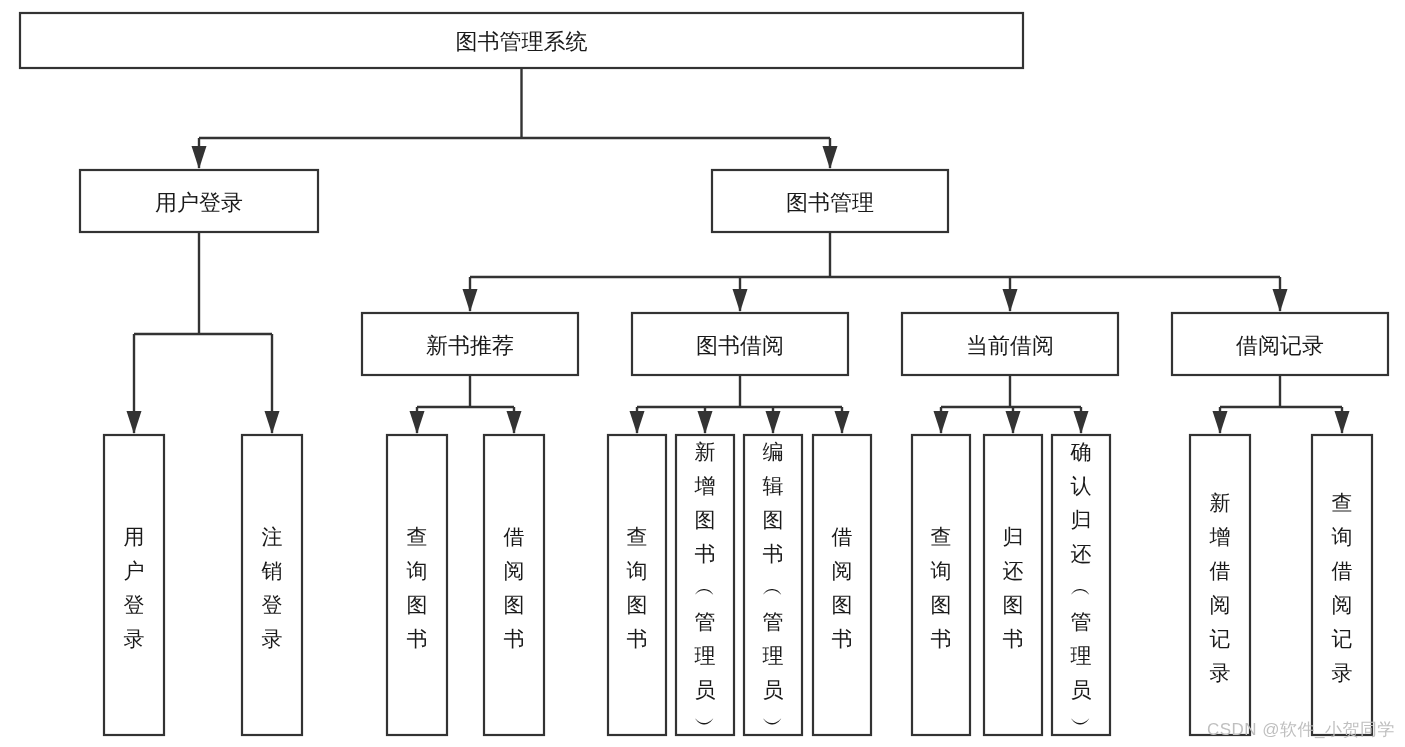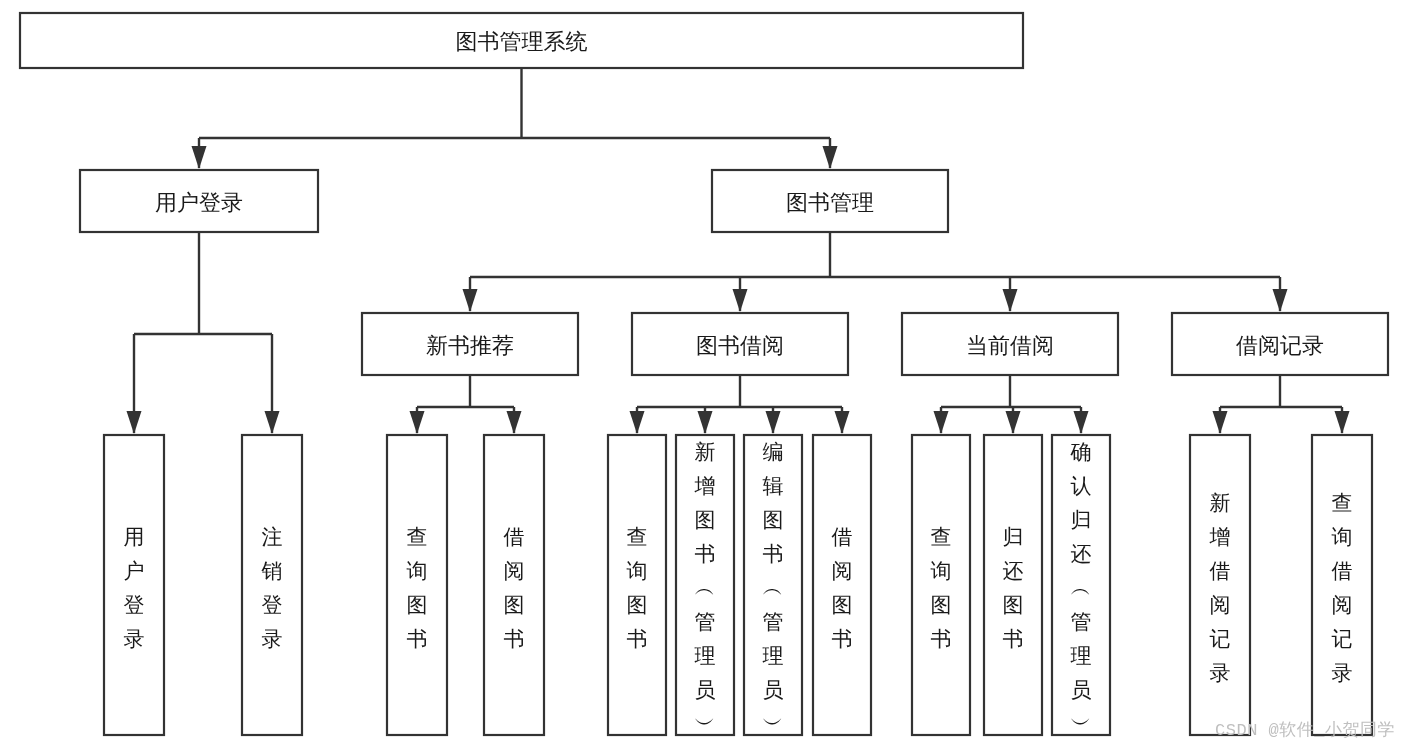--- a/index.html
+++ b/index.html
@@ -54,21 +54,21 @@
     font-size: 21px;
     font-family: "DejaVu Sans", "Liberation Sans", sans-serif;
     text-anchor: middle;
   }
   .watermark {
     position: absolute;
     right: 10px;
     bottom: 6px;
     color: #bfbfbf;
     font-size: 17px;
-    font-family: Liberation Mono, monospace;
+    font-family: Liberation Sans, sans-serif;
     letter-spacing: 0.5px;
     white-space: nowrap;
     pointer-events: none;
   }
 </style>
 </head>
 <body>
 
 <div id="diagram-root">
 

